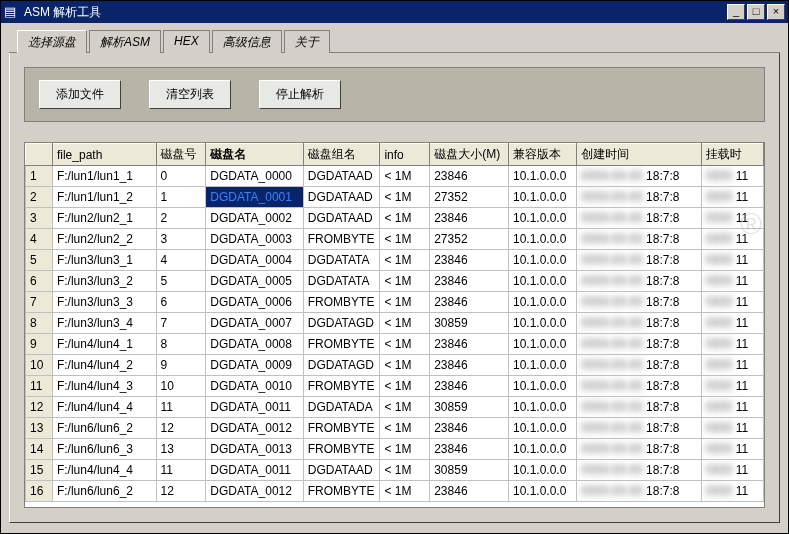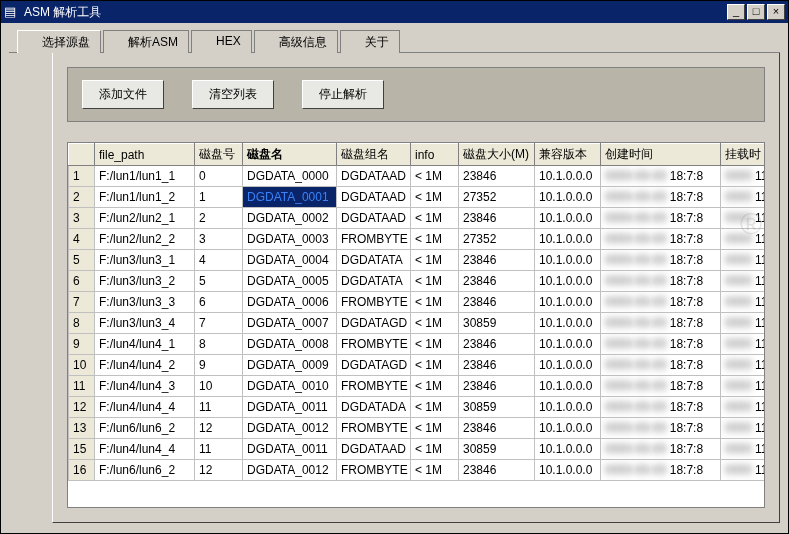--- a/index.html
+++ b/index.html
@@ -58,45 +58,45 @@
     flex-direction: column;
   }
   .tabs {
     display: flex;
     gap: 2px;
     padding-left: 8px;
     border-bottom: 1px solid #808080;
     margin-bottom: 0;
   }
   .tab {
-    padding: 3px 10px 2px 24px;
+    padding: 3px 10px 2px 10px;
     background: #d4d0c8;
     border: 1px solid #808080;
     border-bottom: none;
     position: relative;
     top: 1px;
     cursor: pointer;
     font-size: 12px;
+    font-style: italic;
   }
   .tab.active {
     border-top: 1px solid #fff;
     border-left: 1px solid #fff;
     background: #d4d0c8;
     z-index: 2;
   }
   .tabpanel {
     flex: 1;
     border: 1px solid #fff;
     border-top: none;
     border-right-color: #404040;
     border-bottom-color: #404040;
     padding: 14px 14px;
     display: flex;
     flex-direction: column;
-    margin-left: 43px;
   }
   .toolbar {
     background: #b8b4a8;
     border: 1px solid #808080;
     padding: 12px 14px;
     display: flex;
     gap: 28px;
   }
   .btn {
     padding: 5px 16px;
@@ -382,20 +382,32 @@
                 <td>12</td>
                 <td>DGDATA_0012</td>
                 <td>FROMBYTE</td>
                 <td>&lt;  1M</td>
                 <td>23846</td>
                 <td>10.1.0.0.0</td>
                 <td><span class="blur">0000-00-00 </span>18:7:8</td>
                 <td><span class="blur">0000 </span>11</td>
               </tr>
               <tr>
+                <td class="rownum">14</td>
+                <td>F:/lun6/lun6_3</td>
+                <td>13</td>
+                <td>DGDATA_0013</td>
+                <td>FROMBYTE</td>
+                <td>&lt;  1M</td>
+                <td>23846</td>
+                <td>10.1.0.0.0</td>
+                <td><span class="blur">0000-00-00 </span>18:7:8</td>
+                <td><span class="blur">0000 </span>11</td>
+              </tr>
+              <tr>
                 <td class="rownum">15</td>
                 <td>F:/lun4/lun4_4</td>
                 <td>11</td>
                 <td>DGDATA_0011</td>
                 <td>DGDATAAD</td>
                 <td>&lt;  1M</td>
                 <td>30859</td>
                 <td>10.1.0.0.0</td>
                 <td><span class="blur">0000-00-00 </span>18:7:8</td>
                 <td><span class="blur">0000 </span>11</td>

